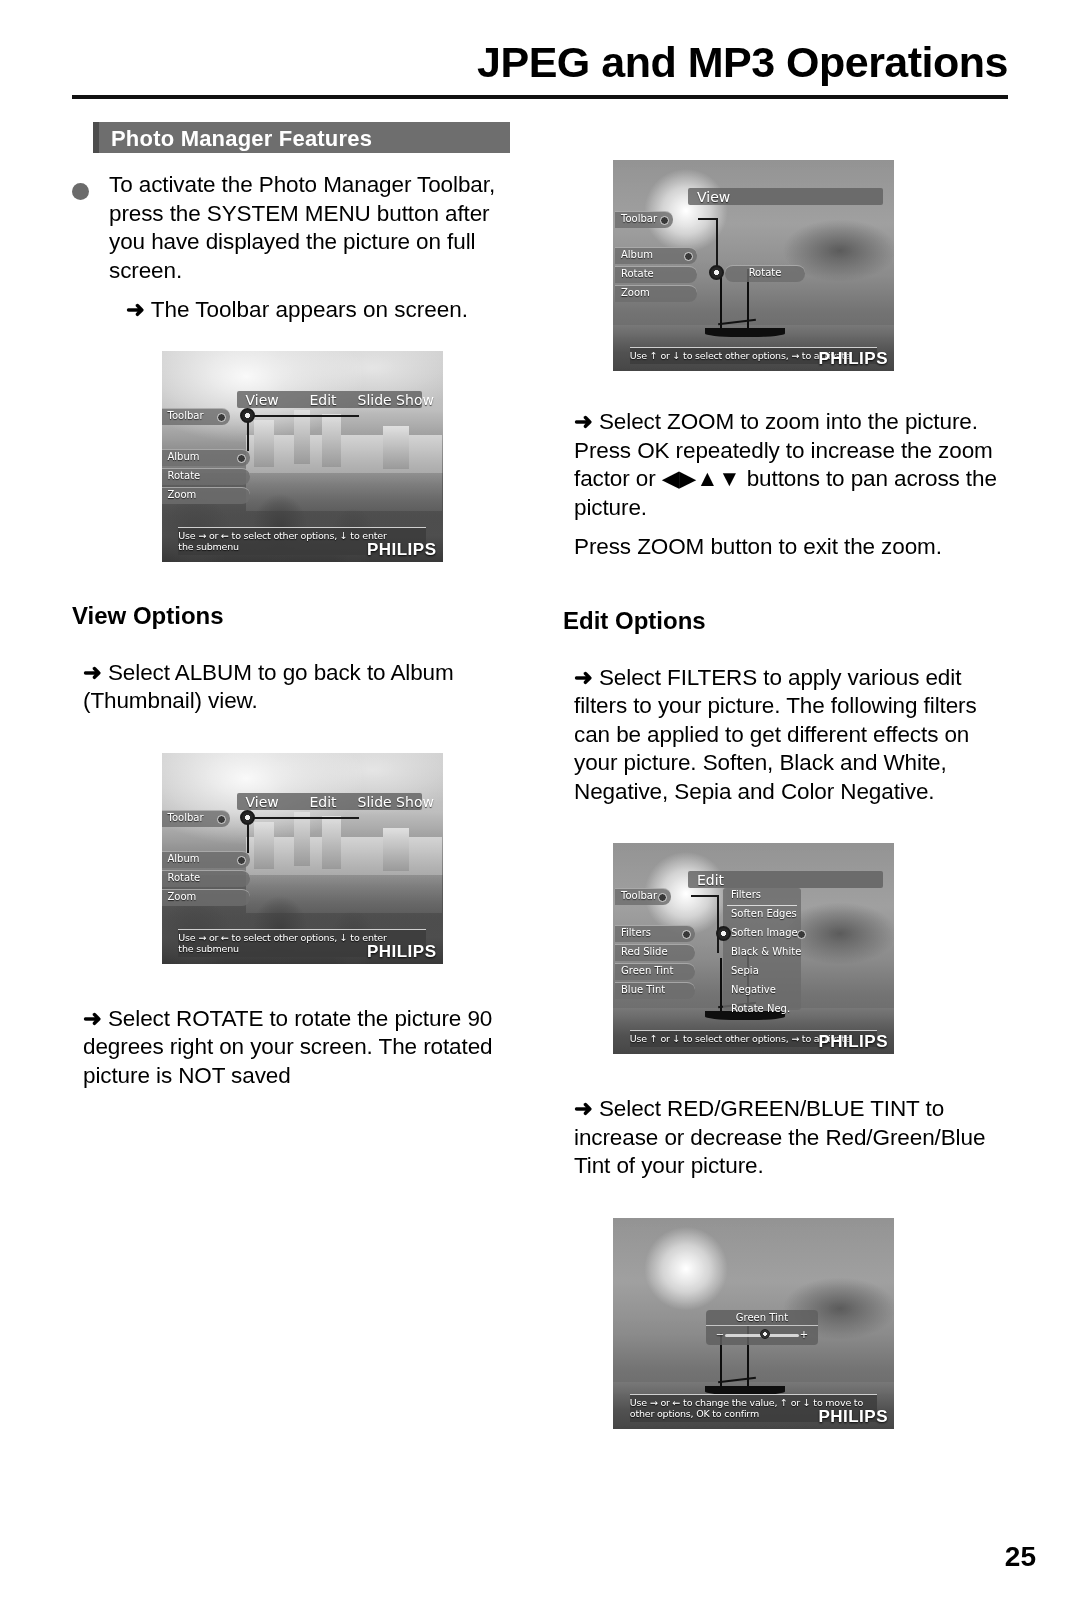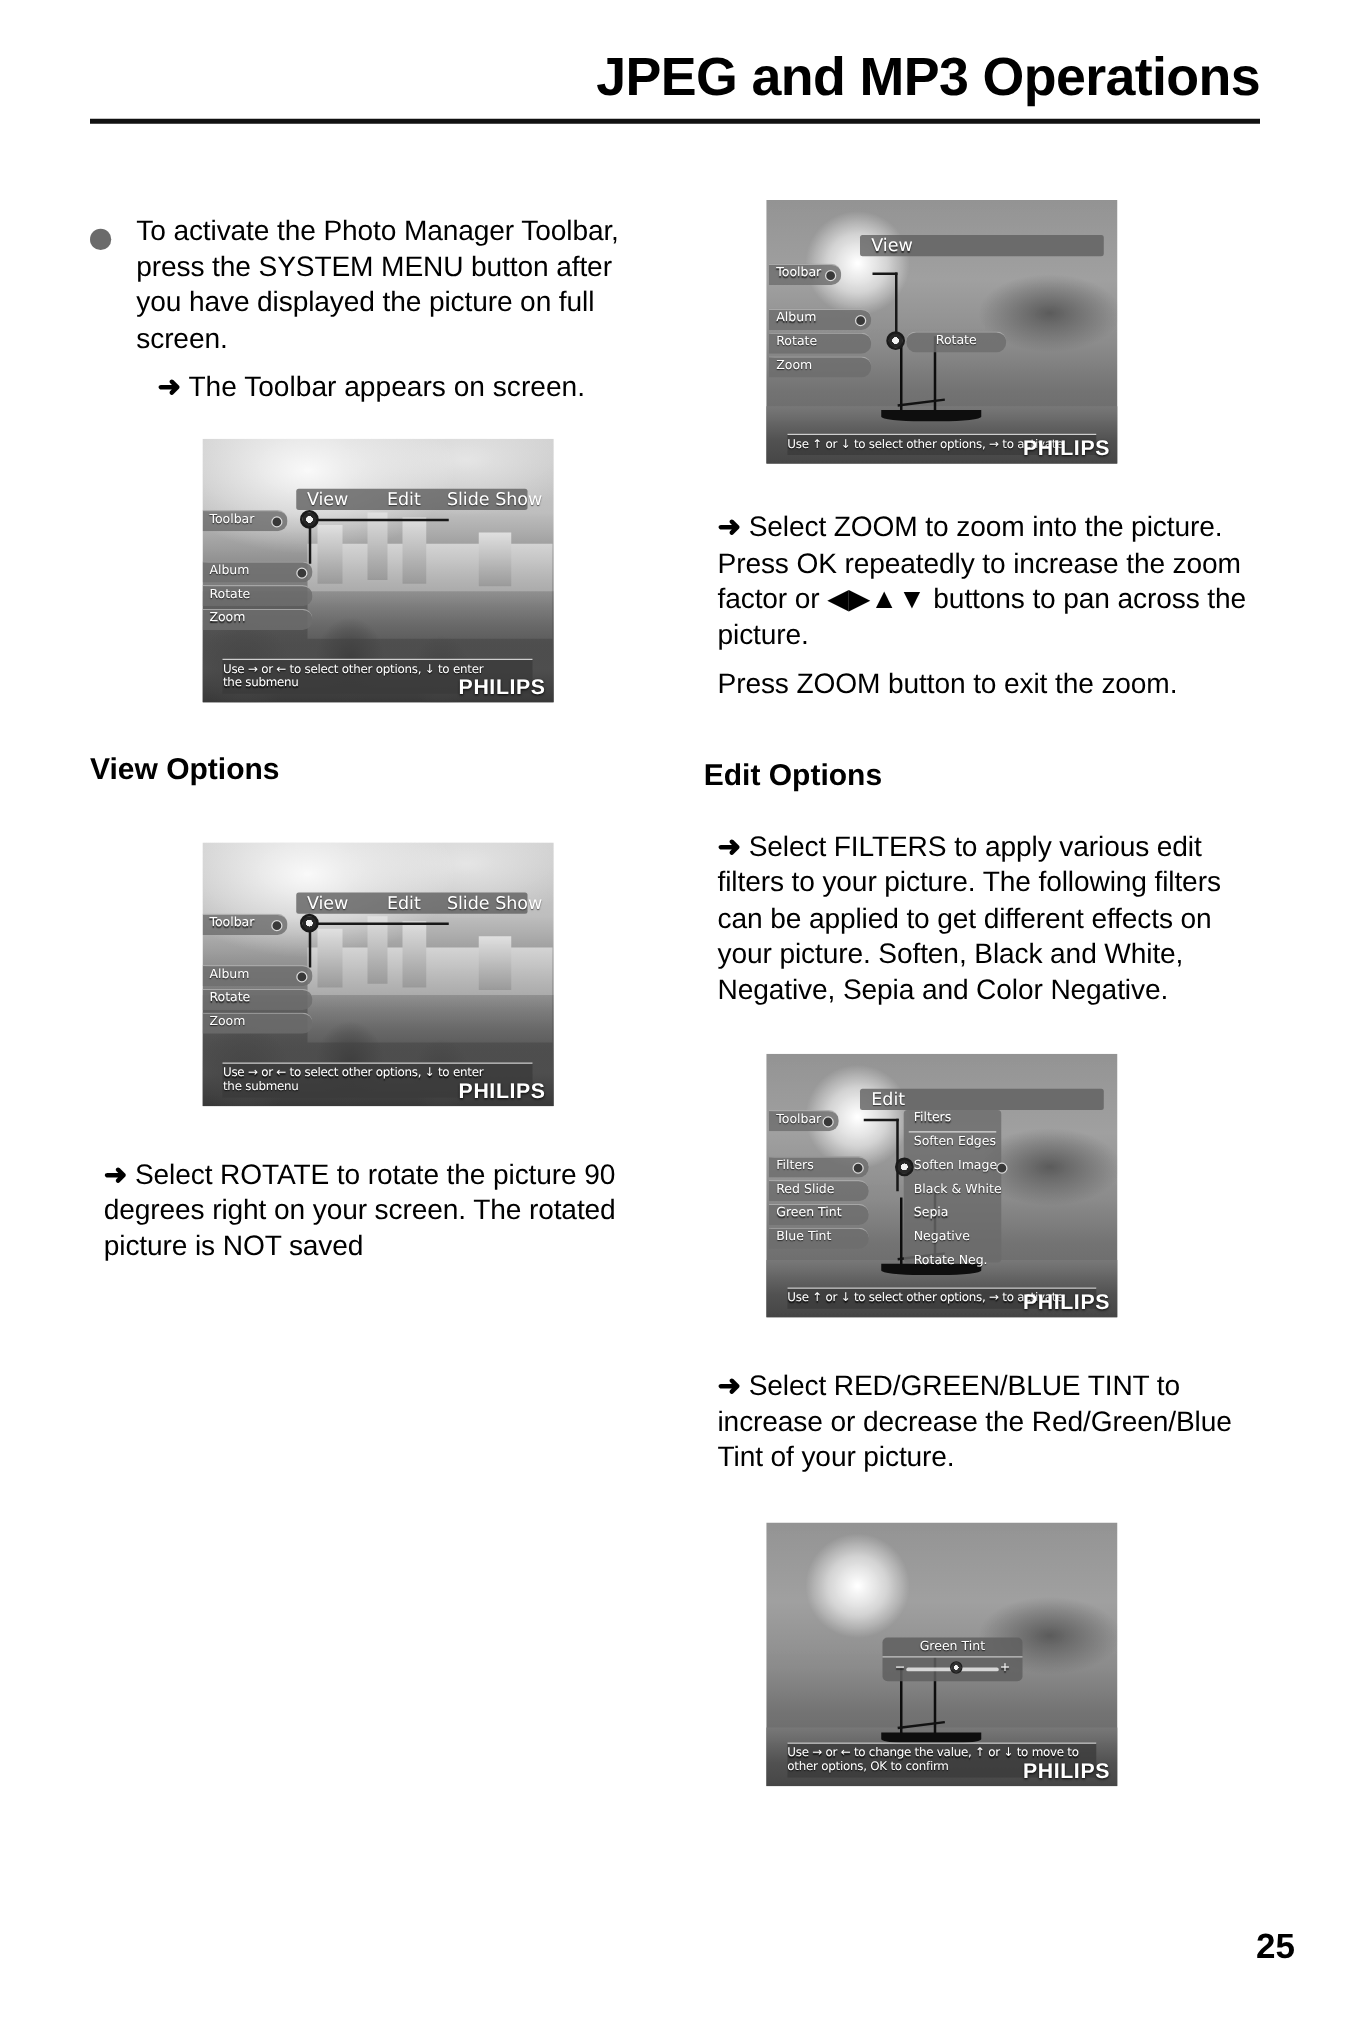--- a/index.html
+++ b/index.html
@@ -396,20 +396,23 @@
 </head>
 <body>
 
 <div class="page">
 
   <div class="page-header">
     <div class="title">JPEG and MP3 Operations</div>
   </div>
   <div class="header-rule"></div>
 
+  <div class="section-bar">
+    <span class="label">Photo Manager Features</span>
+  </div>
 
   <div class="col-left">
 
     <div class="bullet-block">
       <span class="bullet-dot"></span>
       <p class="body">To activate the Photo Manager Toolbar, press the SYSTEM MENU button after you have displayed the picture on full screen.</p>
       <p class="sub-line"><span class="arrow">➜</span> <span>The Toolbar appears on screen.</span></p>
     </div>
 
     <div class="spacer-26"></div>
@@ -454,20 +457,21 @@
       </div>
       <div class="philips-logo">PHILIPS</div>
     </div>
 
     <div class="spacer-40"></div>
 
     <h3 class="sub-head">View Options</h3>
 
     <div class="spacer-18"></div>
 
+    <p class="body arrowed"><span class="arrow">➜</span> <span>Select ALBUM to go back to Album (Thumbnail) view.</span></p>
 
     <div class="spacer-26"></div>
 
     <div class="tv center">
       <div class="tv-photo photo-castle">
         <div class="castle-mass"></div>
         <div class="castle-tower t1"></div>
         <div class="castle-tower t2"></div>
         <div class="castle-tower t3"></div>
         <div class="castle-tower t4"></div>

